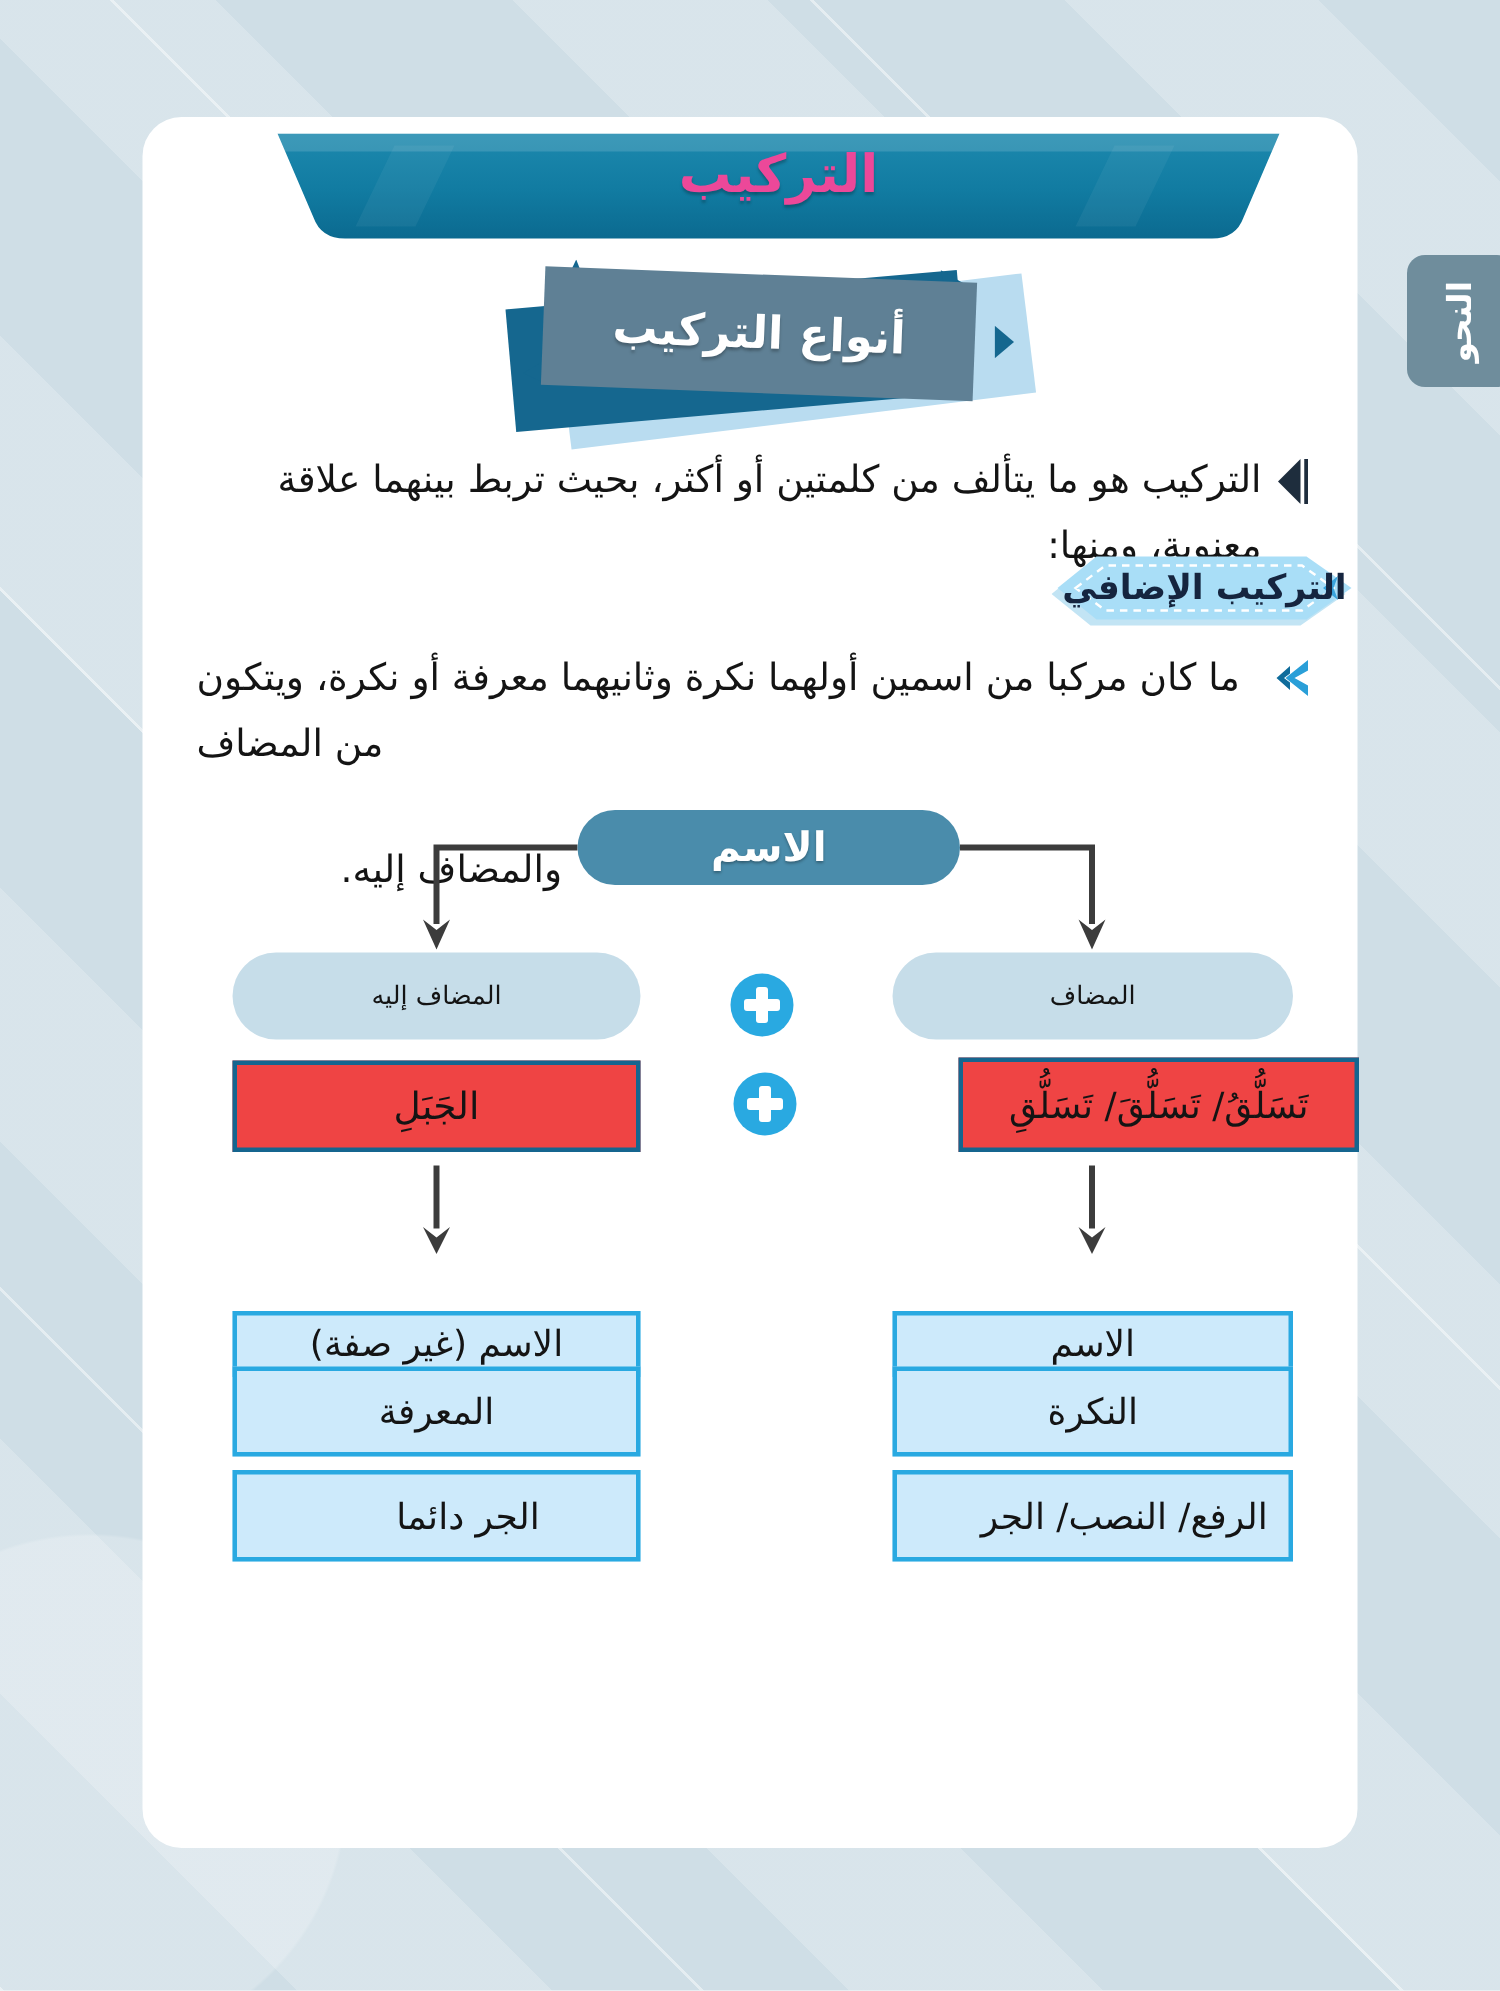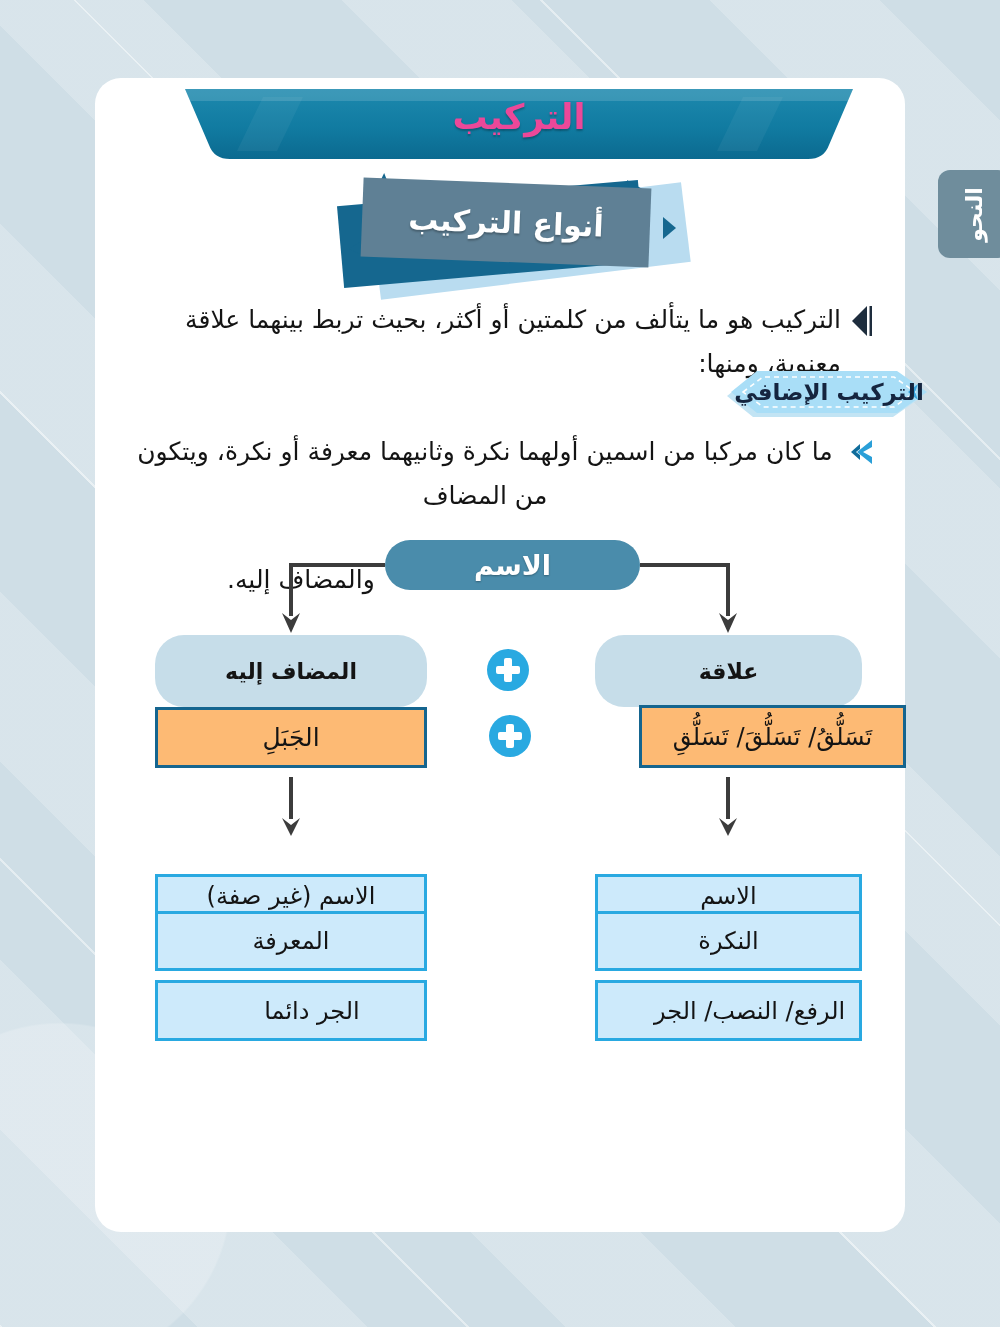--- a/index.html
+++ b/index.html
@@ -35,36 +35,36 @@
   .tri.t1{left:42px;top:0;width:13px;height:15px;clip-path:polygon(0 100%,55% 0,100% 100%);}
   .tri.t2{left:292px;top:7px;width:17px;height:18px;clip-path:polygon(0 0,100% 55%,25% 100%);}
   .tri.t3{left:328px;top:44px;width:13px;height:22px;clip-path:polygon(0 0,100% 50%,0 100%);}
   .tri.t4{left:14px;top:68px;width:13px;height:14px;clip-path:polygon(100% 0,0 55%,100% 100%);}
   
   .para{position:absolute;direction:rtl;display:flex;align-items:flex-start;gap:10px;}
   .intro{left:36px;top:220px;width:742px;font-size:25px;line-height:44px;}
   .intro .txt{flex:1;text-align:right;}
   .def{left:36px;top:352px;width:742px;font-size:25px;line-height:44px;}
   .def .lines{flex:1;}
-  .def .l1{text-align:center;}
+  .def .l1{text-align:left;}
   .def .l2{text-align:left;padding-left:96px;margin-top:40px;}
   .marker{flex:0 0 auto;margin-top:7px;}
   
-  .hexwrap{position:absolute;left:606px;top:290px;width:204px;height:52px;margin-left:26px;}
+  .hexwrap{position:absolute;left:606px;top:290px;width:204px;height:52px;}
   .hexlabel{position:absolute;left:0;top:0;width:100%;height:48px;display:flex;align-items:center;justify-content:center;
     color:#15253f;font-size:23px;font-weight:bold;}
   
   .pill-root{position:absolute;left:290px;top:462px;width:255px;height:50px;border-radius:26px;
     background:#4a8cab;display:flex;align-items:center;justify-content:center;
     color:#fff;font-size:27px;font-weight:bold;text-shadow:0 1px 2px rgba(0,0,0,0.3);}
-  .pill{position:absolute;height:72px;border-radius:29px;background:#c6dde9;
-    display:flex;align-items:center;justify-content:center;font-size:22px;font-weight:bold;}
+  .pill{position:absolute;height:58px;border-radius:29px;background:#c6dde9;
+    display:flex;align-items:center;justify-content:center;font-size:17px;}
   .pill.lft{left:60px;top:557px;width:272px;}
   .pill.rgt{left:500px;top:557px;width:267px;}
-  .exbox{position:absolute;background:#fdba74;border:3px solid #15658f;box-sizing:border-box;
+  .exbox{position:absolute;background:#ef4444;border:3px solid #15658f;box-sizing:border-box;
     display:flex;align-items:center;justify-content:center;font-size:25px;}
   .exbox.lft{left:60px;top:629px;width:272px;height:61px;}
   .exbox.rgt{left:500px;top:627px;width:267px;height:63px;font-size:24px;margin-left:44px;}
   .item{position:absolute;background:#cdeafb;border:3px solid #29a9e1;box-sizing:border-box;
     display:flex;align-items:center;justify-content:center;font-size:24px;}
   .item.lft{left:60px;width:272px;}
   .item.rgt{left:500px;width:267px;}
   .r1{top:761px;height:44px;margin-top:35px;} .r2{top:833px;height:60px;} .r3{top:902px;height:61px;padding-left:42px;}
   .plus{position:absolute;width:42px;height:42px;border-radius:50%;background:#29a9e1;}
   .plus.p1{left:392px;top:571px;} .plus.p2{left:394px;top:637px;}
@@ -154,21 +154,21 @@
       <polygon points="187,535 196,555 205,535 196,542"></polygon>
       <polygon points="624,535 633,555 642,535 633,542"></polygon>
       <polygon points="187,740 196,758 205,740 196,747"></polygon>
       <polygon points="624,740 633,758 642,740 633,747"></polygon>
     </g>
   </svg>
 
   <div class="pill-root">الاسم</div>
 
   <div class="pill lft">المضاف إليه</div>
-  <div class="pill rgt">علاقة</div>
+  <div class="pill rgt">المضاف</div>
 
   <div class="plus p1"></div>
   <div class="plus p2"></div>
 
   <div class="exbox lft">الجَبَلِ</div>
   <div class="exbox rgt">تَسَلُّقُ/ تَسَلُّقَ/ تَسَلُّقِ</div>
 
   <div class="item lft r1">الاسم (غير صفة)</div>
   <div class="item lft r2">المعرفة</div>
   <div class="item lft r3">الجر دائما</div>

